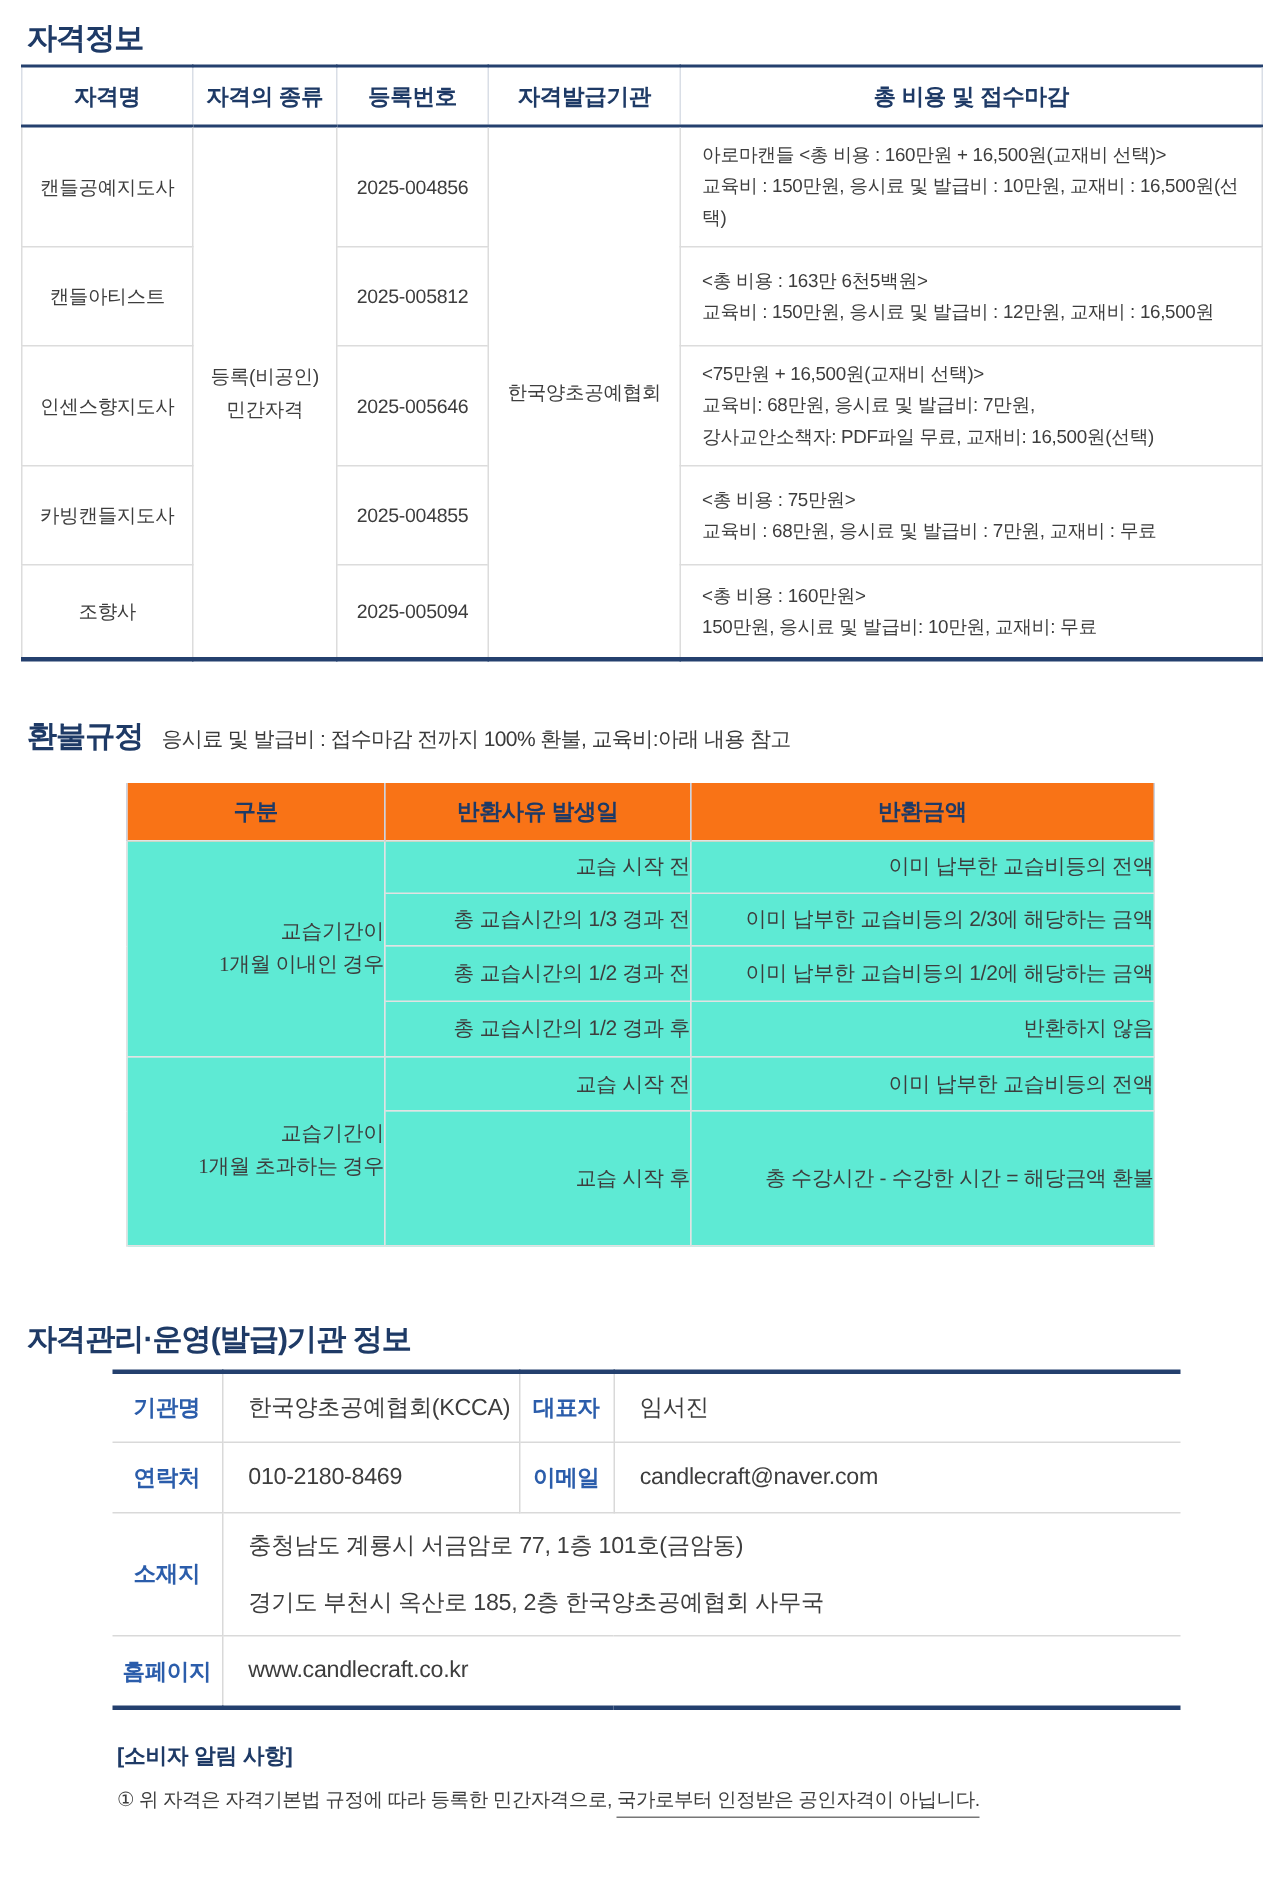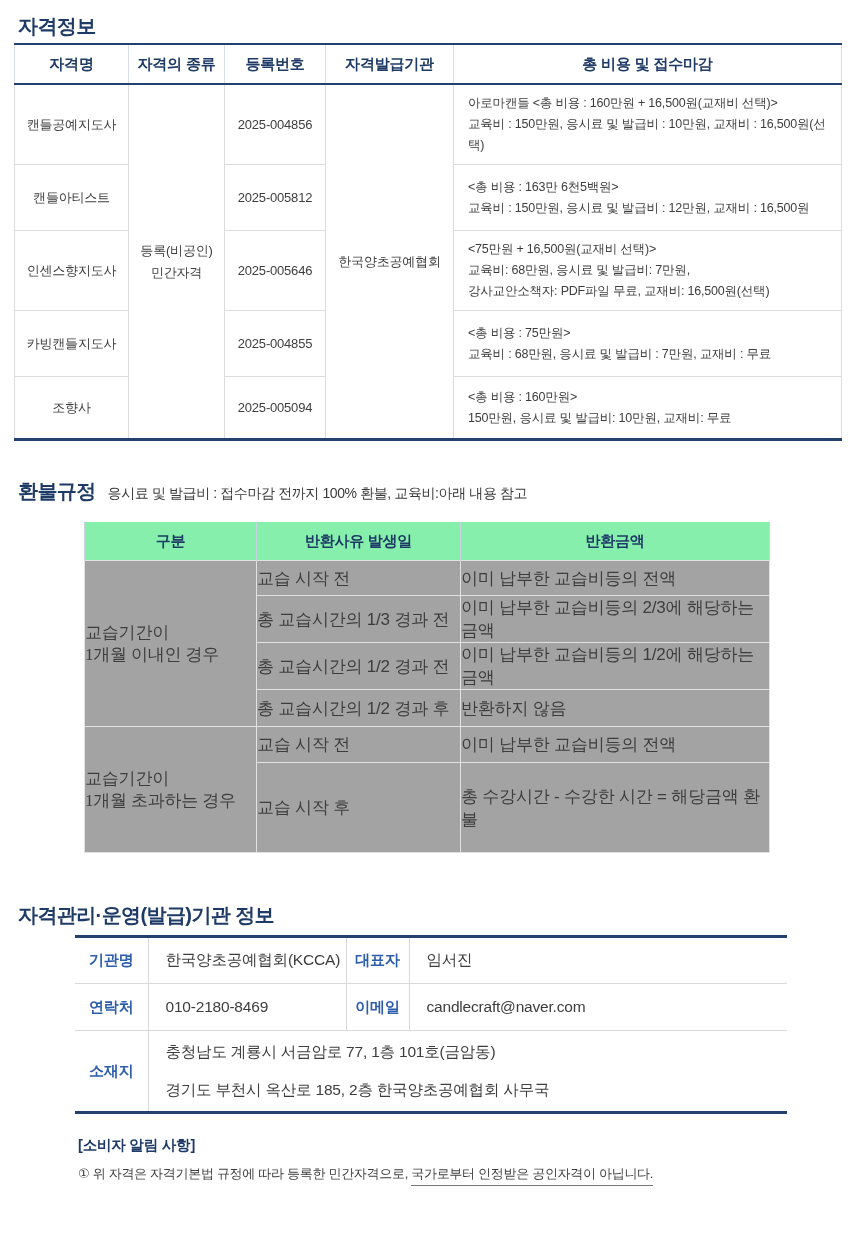--- a/index.html
+++ b/index.html
@@ -45,27 +45,27 @@
   .refund-head{margin:36px 0 0 18px;white-space:nowrap;}
   .refund-head .sub{
     font-size:14px;color:#3a3a3a;font-weight:normal;
     margin-left:12px;letter-spacing:-0.4px;
   }
   table.refund{
     border-collapse:collapse;table-layout:fixed;
     width:685px;margin:17px 0 0 84px;
   }
   table.refund th{
-    background:#86efac;color:#1e3a66;
+    background:#f97316;color:#1e3a66;
     font-size:15px;font-weight:bold;height:36px;text-align:center;
-    border-left:1px solid #c9d3e2;border-right:1px solid #c9d3e2;font-family:Liberation Serif, serif;
+    border-left:1px solid #c9d3e2;border-right:1px solid #c9d3e2;
   }
   table.refund td{
-    background:#a3a3a3;border:1px solid #e2e2e2;
-    font-size:17px;text-align:left;color:#3d3d3d;padding:0;
+    background:#5eead4;border:1px solid #e2e2e2;
+    font-size:14px;text-align:right;color:#3d3d3d;padding:0;
   }
   table.refund td.grp{line-height:22px;font-family:Liberation Serif, serif;}
 
   
   table.org{
     border-collapse:collapse;table-layout:fixed;
     width:712px;margin:6px 0 0 75px;
     border-top:3px solid #24406e;
     border-bottom:3px solid #24406e;
   }
@@ -234,20 +234,24 @@
       <td class="lbl">이메일</td>
       <td class="val">candlecraft@naver.com</td>
     </tr>
     <tr style="height:82px">
       <td class="lbl">소재지</td>
       <td class="val addr" colspan="3">
         <span style="display:block">충청남도 계룡시 서금암로 77, 1층 101호(금암동)</span>
         <span style="display:block">경기도 부천시 옥산로 185, 2층 한국양초공예협회 사무국</span>
       </td>
     </tr>
+    <tr style="height:48px">
+      <td class="lbl">홈페이지</td>
+      <td class="val" colspan="3">www.candlecraft.co.kr</td>
+    </tr>
   </tbody>
     </table>
 
   <div class="notice">
     <div class="notice-title">[소비자 알림 사항]</div>
     <div class="note note1">
       <span>① 위 자격은 자격기본법 규정에 따라 등록한 민간자격으로, </span><span class="ul">국가로부터 인정받은 공인자격이 아닙니다.</span>
     </div>
   </div>
 

